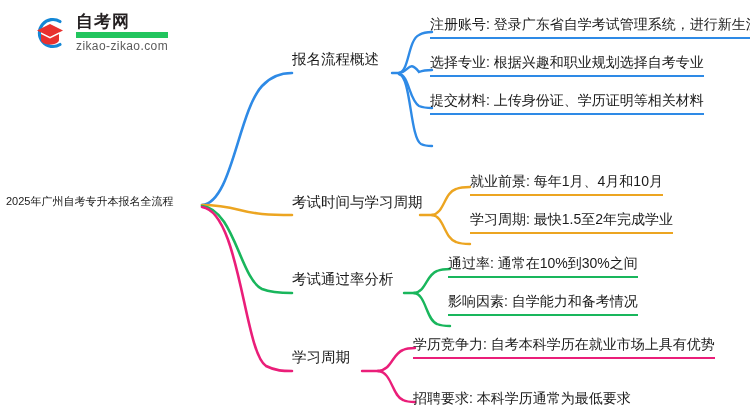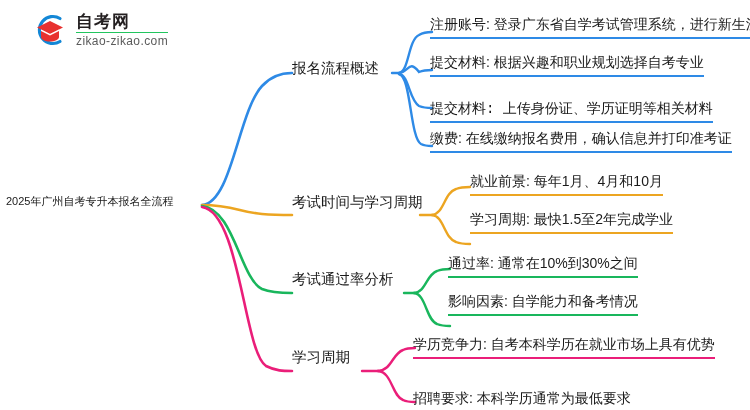--- a/index.html
+++ b/index.html
@@ -47,21 +47,21 @@
     flex-direction: column;
     justify-content: center;
     line-height: 1;
   }
   .logo-cn {
     font-size: 17px;
     font-weight: bold;
     color: #231f20;
     letter-spacing: 1px;
     padding-bottom: 2px;
-    border-bottom: 1px solid #22c55e;
+    border-bottom: 6px solid #22c55e;
   }
   .logo-en {
     font-size: 12px;
     color: #5b5b5b;
     letter-spacing: 0.4px;
     padding-top: 2px;
   }
 
   
   .node {
@@ -78,28 +78,28 @@
   .branch-node {
     font-size: 14.5px;
     left: 292px;
   }
   .leaf-node {
     font-size: 14px;
     padding-bottom: 3px;
     border-bottom-style: solid;
     border-bottom-width: 2px;
   }
-  .bn-1 { top: 59px; }
+  .bn-1 { top: 50px; }
   .bn-2 { top: 193px; }
   .bn-3 { top: 270px; }
   .bn-4 { top: 348px; }
 
   .l-b1 { left: 430px; top:  16px; border-bottom-color: var(--c-blue);   }
   .l-b2 { left: 430px; top:  54px; border-bottom-color: var(--c-blue);   }
-  .l-b3 { left: 430px; top:  100px; border-bottom-color: var(--c-blue); font-family: Liberation Mono, monospace;   }
+  .l-b3 { left: 430px; top:  92px; border-bottom-color: var(--c-blue);   }
   .l-b4 { left: 430px; top: 130px; border-bottom-color: var(--c-blue);   }
   .l-o1 { left: 470px; top: 173px; border-bottom-color: var(--c-orange); }
   .l-o2 { left: 470px; top: 211px; border-bottom-color: var(--c-orange); }
   .l-g1 { left: 448px; top: 255px; border-bottom-color: var(--c-green);  }
   .l-g2 { left: 448px; top: 293px; border-bottom-color: var(--c-green);  }
   .l-p1 { left: 413px; top: 336px; border-bottom-color: var(--c-pink);   }
   .l-p2 { left: 413px; top: 374px; border-bottom-color: var(--c-pink); margin-top: 16px;   }
 
   :root {
     --c-blue:   #2e8ae6;
@@ -163,23 +163,22 @@
   </div>
 
   <div class="node root-node">2025年广州自考专升本报名全流程</div>
 
   <div class="node branch-node bn-1">报名流程概述</div>
   <div class="node branch-node bn-2">考试时间与学习周期</div>
   <div class="node branch-node bn-3">考试通过率分析</div>
   <div class="node branch-node bn-4">学习周期</div>
 
   <div class="node leaf-node l-b1">注册账号: 登录广东省自学考试管理系统，进行新生注册</div>
-  <div class="node leaf-node l-b2">提交材料: 根据兴趣和职业规划选择自考专业</div>
+  <div class="node leaf-node l-b2">选择专业: 根据兴趣和职业规划选择自考专业</div>
   <div class="node leaf-node l-b3">提交材料: 上传身份证、学历证明等相关材料</div>
-  <div class="node leaf-node l-b4">缴费: 在线缴纳报名费用，确认信息并打印准考证</div>
 
   <div class="node leaf-node l-o1">就业前景: 每年1月、4月和10月</div>
   <div class="node leaf-node l-o2">学习周期: 最快1.5至2年完成学业</div>
 
   <div class="node leaf-node l-g1">通过率: 通常在10%到30%之间</div>
   <div class="node leaf-node l-g2">影响因素: 自学能力和备考情况</div>
 
   <div class="node leaf-node l-p1">学历竞争力: 自考本科学历在就业市场上具有优势</div>
   <div class="node leaf-node l-p2">招聘要求: 本科学历通常为最低要求</div>
 

